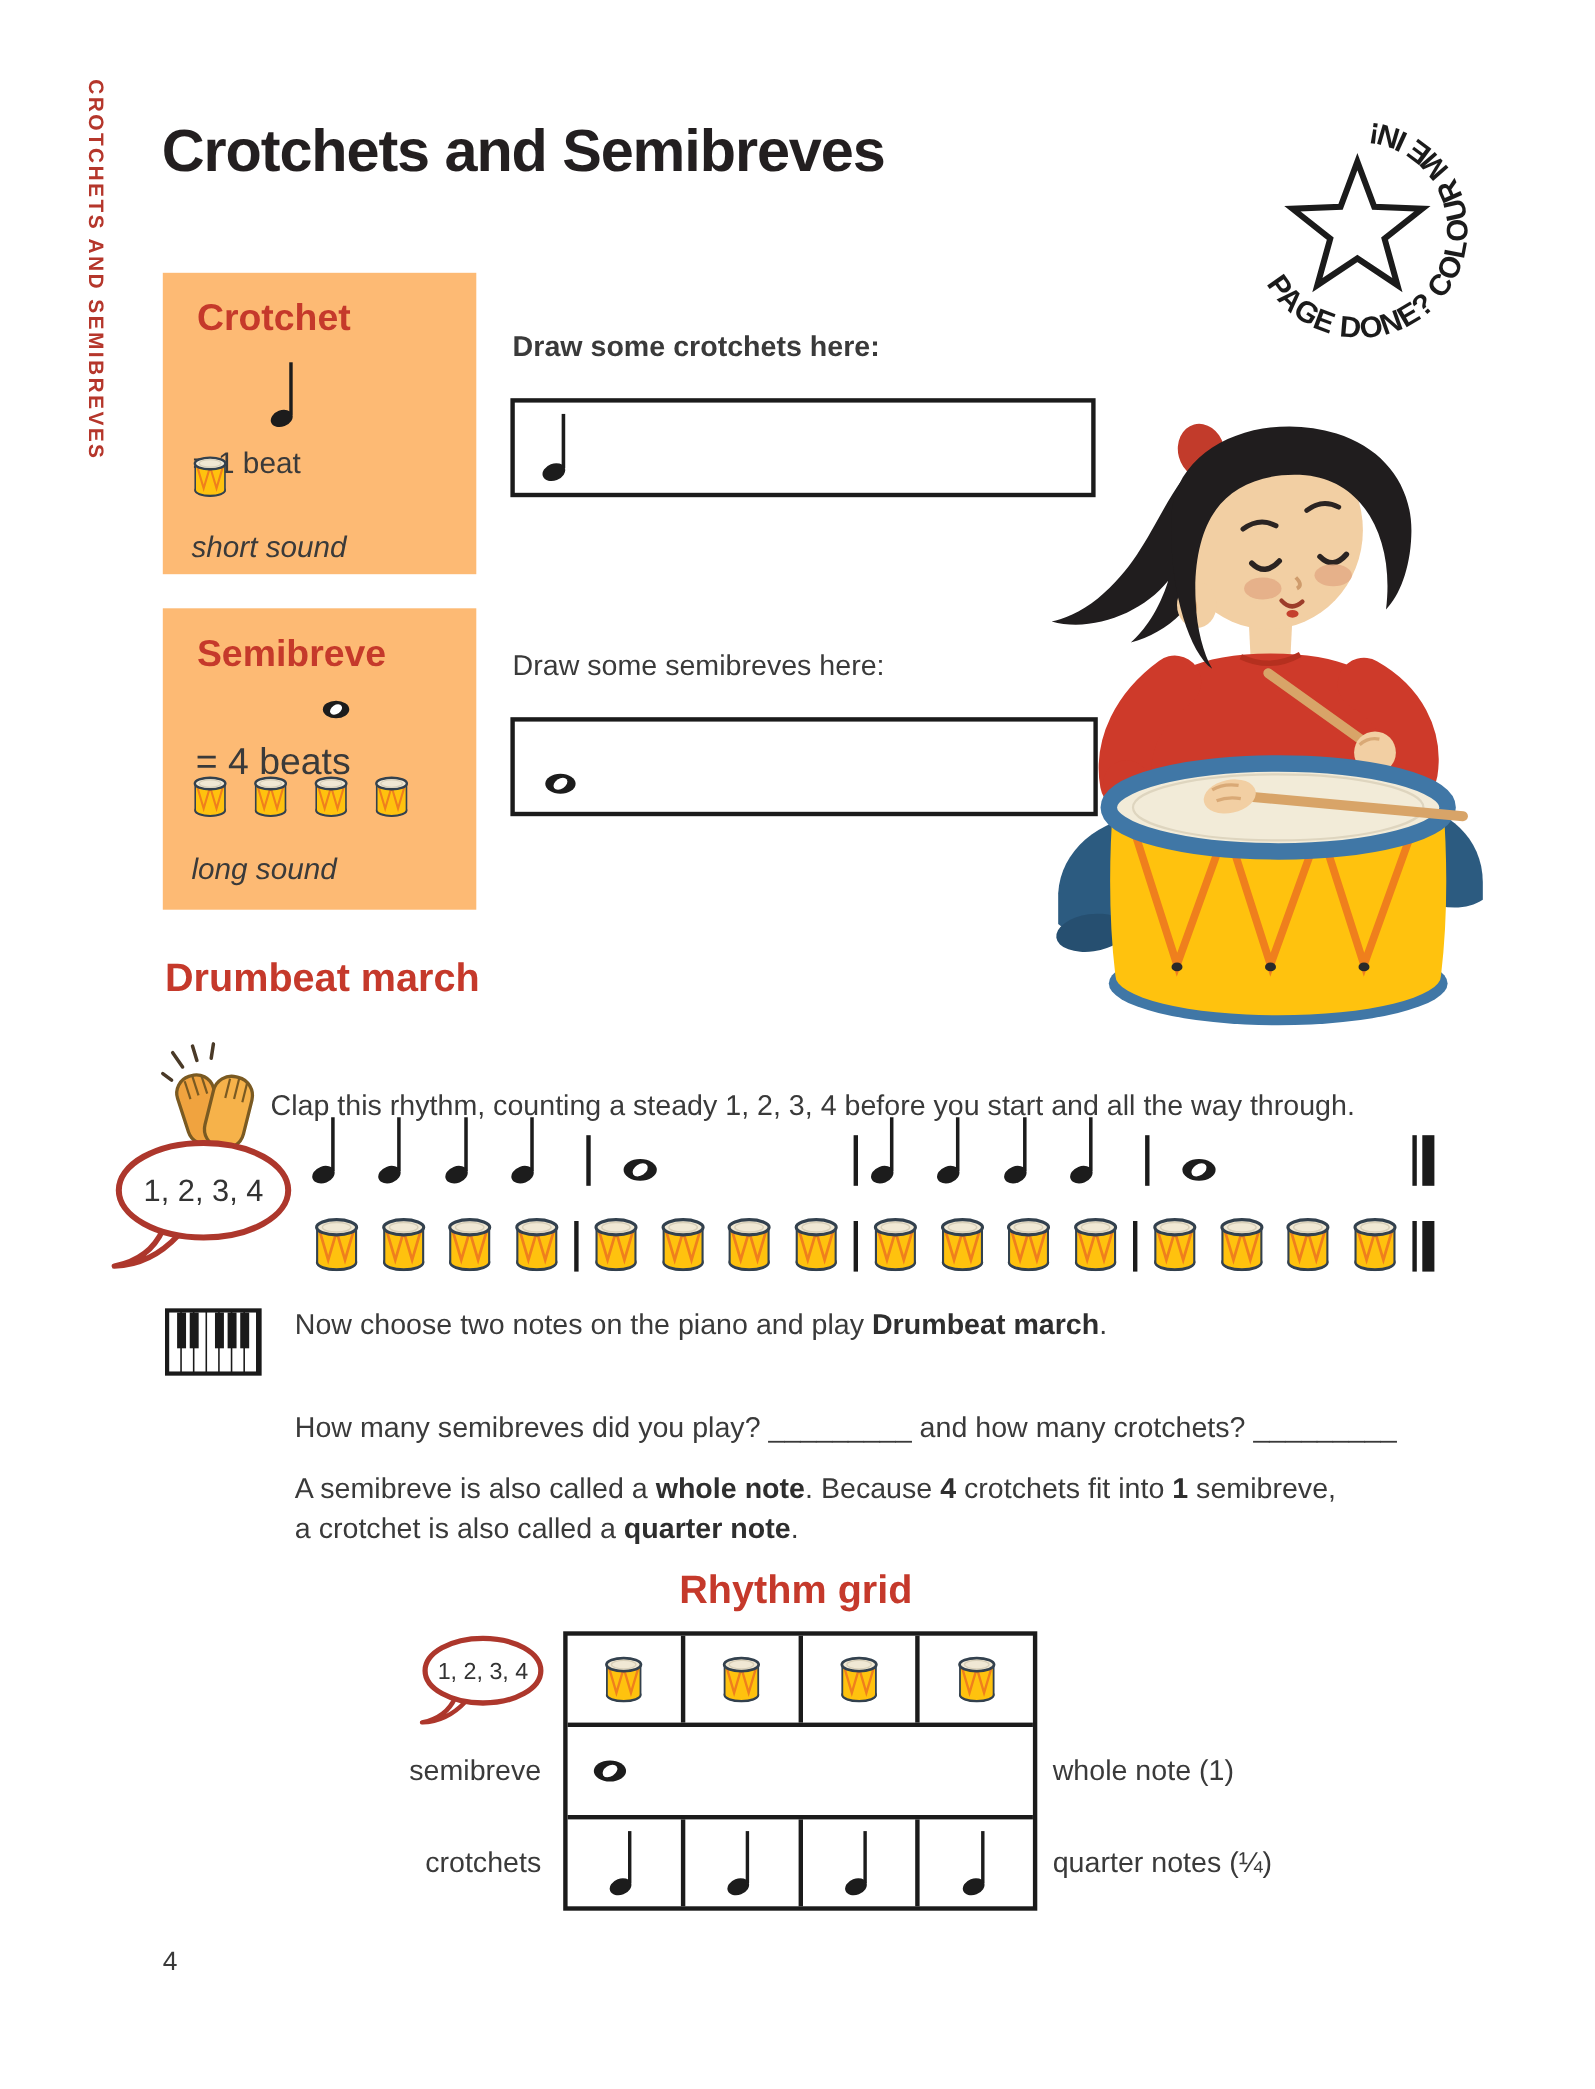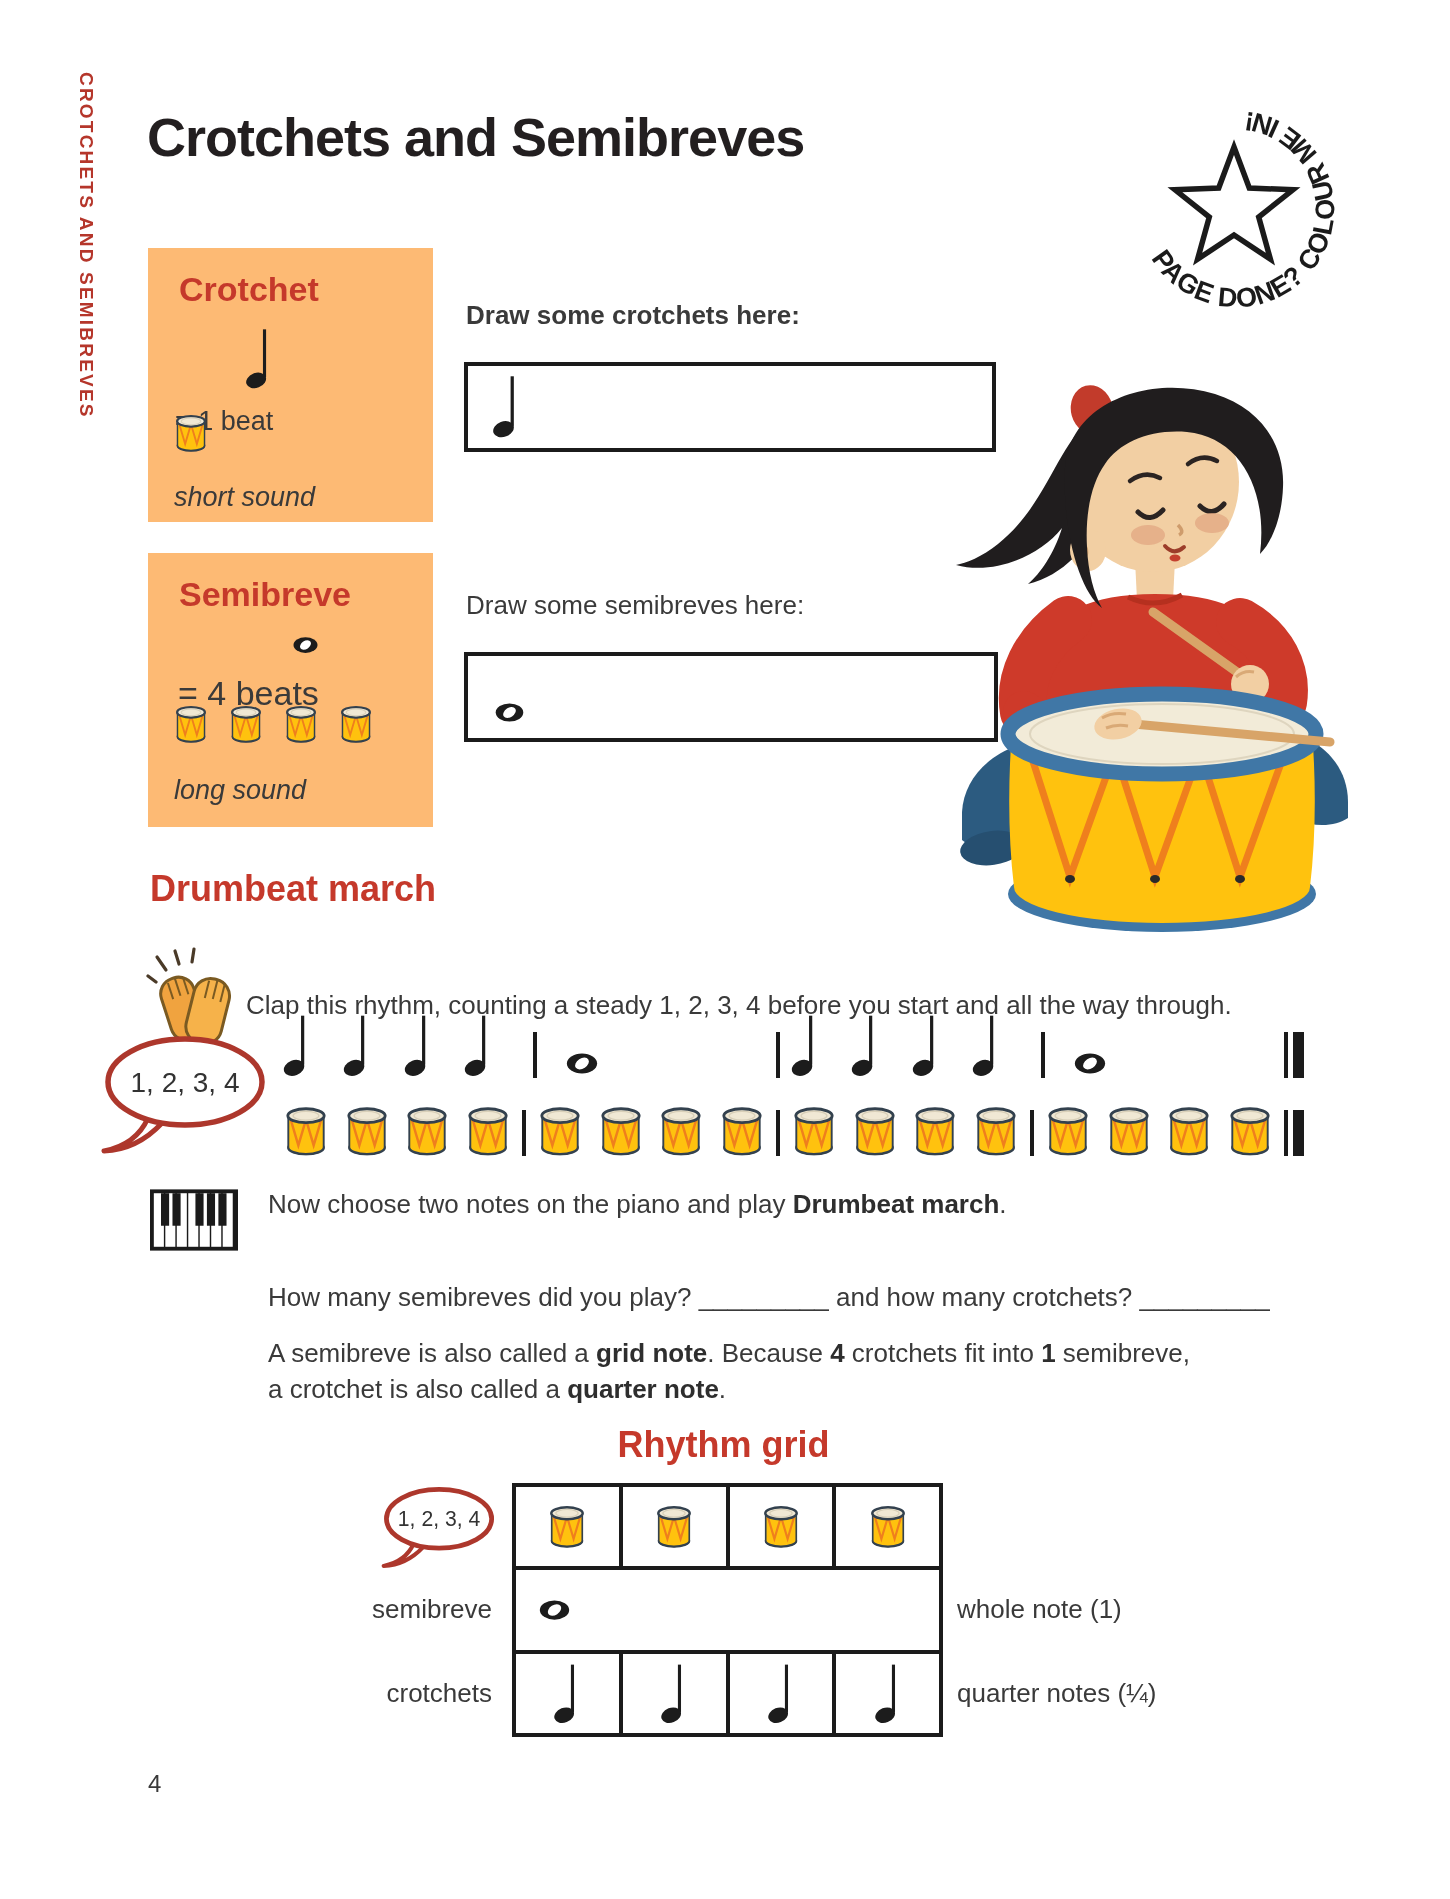--- a/index.html
+++ b/index.html
@@ -392,21 +392,21 @@
       <rect x="47.5" y="4" width="8.5" height="34"></rect>
         <rect x="59.5" y="4" width="8.5" height="34"></rect>
       <rect x="71.5" y="4" width="8.5" height="34"></rect>
     </g>
   </svg>
 
   <div class="abs label-26" style="left:268px;top:1186px;line-height:36px;"><span>Now choose two notes on the piano and play </span><span class="bold">Drumbeat march</span><span>.</span></div>
 
   <div class="abs label-26 question-line" style="left:268px;top:1282px;"><span>How many semibreves did you play? </span><span>_________</span><span> and how many crotchets? </span><span>_________</span></div>
 
-  <div class="abs label-26" style="left:268px;top:1338px;"><span>A semibreve is also called a </span><span class="bold">grid note</span><span>. Because </span><span class="bold">4</span><span> crotchets fit into </span><span class="bold">1</span><span> semibreve,</span></div>
+  <div class="abs label-26" style="left:268px;top:1338px;"><span>A semibreve is also called a </span><span class="bold">whole note</span><span>. Because </span><span class="bold">4</span><span> crotchets fit into </span><span class="bold">1</span><span> semibreve,</span></div>
   <div class="abs label-26" style="left:268px;top:1374px;"><span>a crotchet is also called a </span><span class="bold">quarter note</span><span>.</span></div>
 
   <div class="abs red-head" style="left:512px;top:1424px;width:423px;text-align:center;">Rhythm grid</div>
 
   <svg class="abs" style="left:378px;top:1486px;" width="118" height="82" viewBox="0 0 172 120">
     <path d="M52,84 C44,102 28,113 8,117 C32,116 52,104 66,89 Z" fill="#ffffff" stroke="#ad372c" stroke-width="6" stroke-linejoin="round"></path>
     <ellipse cx="89" cy="48" rx="77" ry="43" fill="#ffffff" stroke="#ad372c" stroke-width="7"></ellipse>
     <text x="89" y="59" text-anchor="middle" class="bubble-text" style="font-size:31px;">1, 2, 3, 4</text>
   </svg>
 

